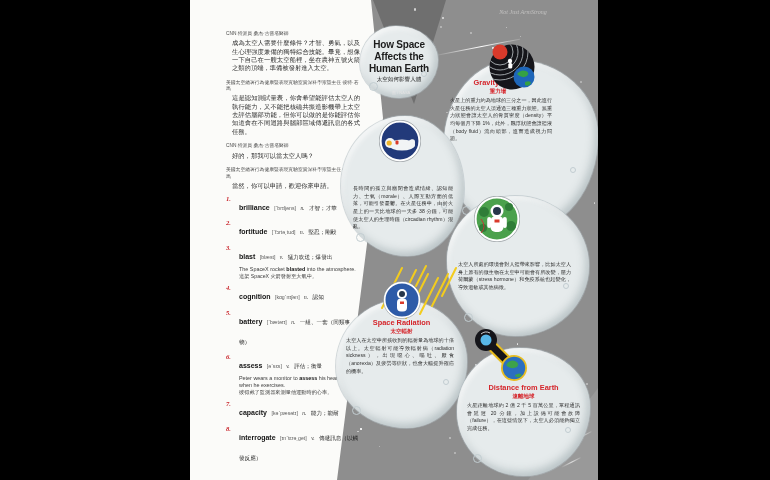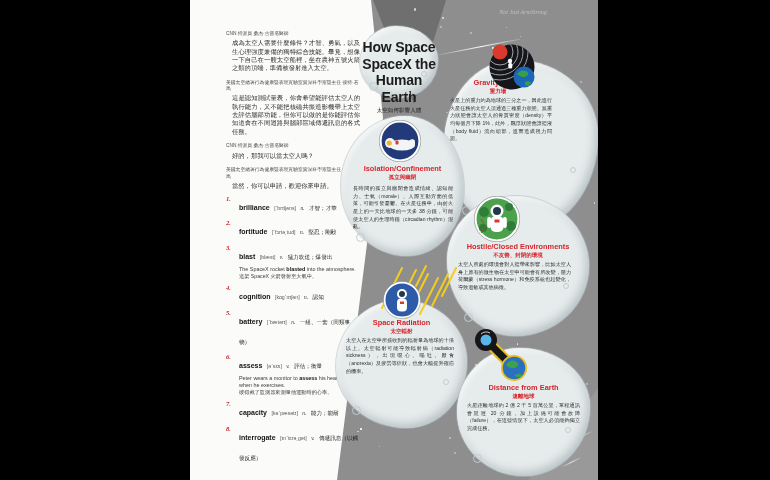--- a/index.html
+++ b/index.html
@@ -21,21 +21,21 @@
   .star{position:absolute;background:#fff;border-radius:50%;}
 
   
   .rock{position:absolute;background:#e6ebec;
         box-shadow:inset -3px -4px 8px rgba(110,128,135,.38), inset 2px 3px 5px rgba(255,255,255,.8), 0 0 0 1px rgba(176,188,193,.55);}
   .rock::before{content:"";position:absolute;width:7px;height:7px;border-radius:50%;
         border:1px solid #c2cdd1;left:12%;bottom:10%;}
   .rock::after{content:"";position:absolute;width:4px;height:4px;border-radius:50%;
         border:1px solid #c2cdd1;right:14%;top:62%;}
   #how-space{left:170px;top:26px;width:78px;height:72px;border-radius:46% 54% 50% 50%/52% 47% 53% 48%;z-index:3;text-align:center;}
-  #how-space .en{padding-top:13px;font-size:14px;font-weight:bold;color:#1c1c1c;line-height:1.18;letter-spacing:-.2px;}
+  #how-space .en{padding-top:13px;font-size:10px;font-weight:bold;color:#1c1c1c;line-height:1.18;letter-spacing:-.2px;}
   #how-space .zh{margin-top:2px;font-size:5.6px;color:#1c1c1c;}
   #rock-gravity{left:254px;top:60px;width:154px;height:172px;border-radius:46% 54% 50% 50%/49% 44% 56% 51%;z-index:2;}
   #rock-isolation{left:151px;top:116px;width:123px;height:140px;border-radius:52% 48% 46% 54%/50% 52% 48% 50%;z-index:2;}
   #rock-hostile{left:257px;top:196px;width:142px;height:140px;border-radius:48% 52% 52% 48%/46% 50% 50% 54%;z-index:2;}
   #rock-radiation{left:146px;top:300px;width:131px;height:128px;border-radius:50% 50% 46% 54%/52% 48% 52% 48%;z-index:2;}
   #rock-distance{left:267px;top:348px;width:133px;height:128px;border-radius:47% 53% 50% 50%/50% 46% 54% 50%;z-index:2;}
 
   .rock-title{position:absolute;text-align:center;z-index:4;}
   .rock-title .t{font-size:7.4px;font-weight:bold;color:#d5252b;line-height:1.1;}
   .rock-title .s{font-size:5.5px;font-weight:bold;color:#d5252b;margin-top:1px;}
@@ -155,21 +155,21 @@
       <div class="streak" id="streak-2"></div>
       <div class="streak" id="streak-3"></div>
     </div>
 
     <div id="armstrong">Not Just ArmStrong</div>
     <div id="pagenum">11</div>
 
     <div id="how-space" class="rock">
       <div class="en">
         <div>How Space</div>
-        <div>SpaceX the</div>
+        <div>Affects the</div>
         <div>Human Earth</div>
       </div>
       <div class="zh">太空如何影響人體</div>
     </div>
     <div id="credit">圖 / NASA</div>
 
     <div id="rock-gravity" class="rock"></div>
     <div id="rock-isolation" class="rock"></div>
     <div id="rock-hostile" class="rock"></div>
     <div id="rock-radiation" class="rock"></div>
@@ -254,30 +254,22 @@
       <path d="M35 40 q4 -6 9 -4 q5 2 2 6 q-6 3 -11 -2z" fill="#3da24b"></path>
       <path d="M44 50 q5 -3 7 0 q-3 4 -7 1z" fill="#3da24b"></path>
     </svg>
 
     <div class="rock-title" id="title-gravity">
       <div class="t">Gravity Fields</div>
       <div class="s">重力場</div>
     </div>
     <div class="rock-text" id="text-gravity">火星上的重力約為地球的三分之一，因此進行火星任務的太空人須通過三種重力狀態。無重力狀態會讓太空人的骨質密度（density）平均每個月下降 1%，此外，飄浮狀態會讓體液（body fluid）流向頭部，進而造成視力問題。</div>
 
-    <div class="rock-title" id="title-isolation">
-      <div class="t">Isolation/Confinement</div>
-      <div class="s">孤立與幽閉</div>
-    </div>
     <div class="rock-text" id="text-isolation">長時間的孤立與幽閉會造成情緒、認知能力、士氣（morale）、人際互動方面的低落，可能引發憂鬱。在火星任務中，由於火星上的一天比地球的一天多 38 分鐘，可能使太空人的生理時鐘（circadian rhythm）混亂。</div>
 
-    <div class="rock-title" id="title-hostile">
-      <div class="t">Hostile/Closed Environments</div>
-      <div class="s">不友善、封閉的環境</div>
-    </div>
     <div class="rock-text" id="text-hostile">太空人所處的環境會對人體帶來影響，比如太空人身上原有的微生物在太空中可能會有所改變，壓力荷爾蒙（stress hormone）和免疫系統也起變化，導致過敏或其他病徵。</div>
 
     <div class="rock-title" id="title-radiation">
       <div class="t">Space Radiation</div>
       <div class="s">太空輻射</div>
     </div>
     <div class="rock-text" id="text-radiation">太空人在太空中所接收到的輻射量為地球的十倍以上。太空輻射可能導致輻射病（radiation sickness），出現噁心、嘔吐、厭食（anorexia）及疲勞等症狀，也會大幅提升罹癌的機率。</div>
 
     <div class="rock-title" id="title-distance">
       <div class="t">Distance from Earth</div>

